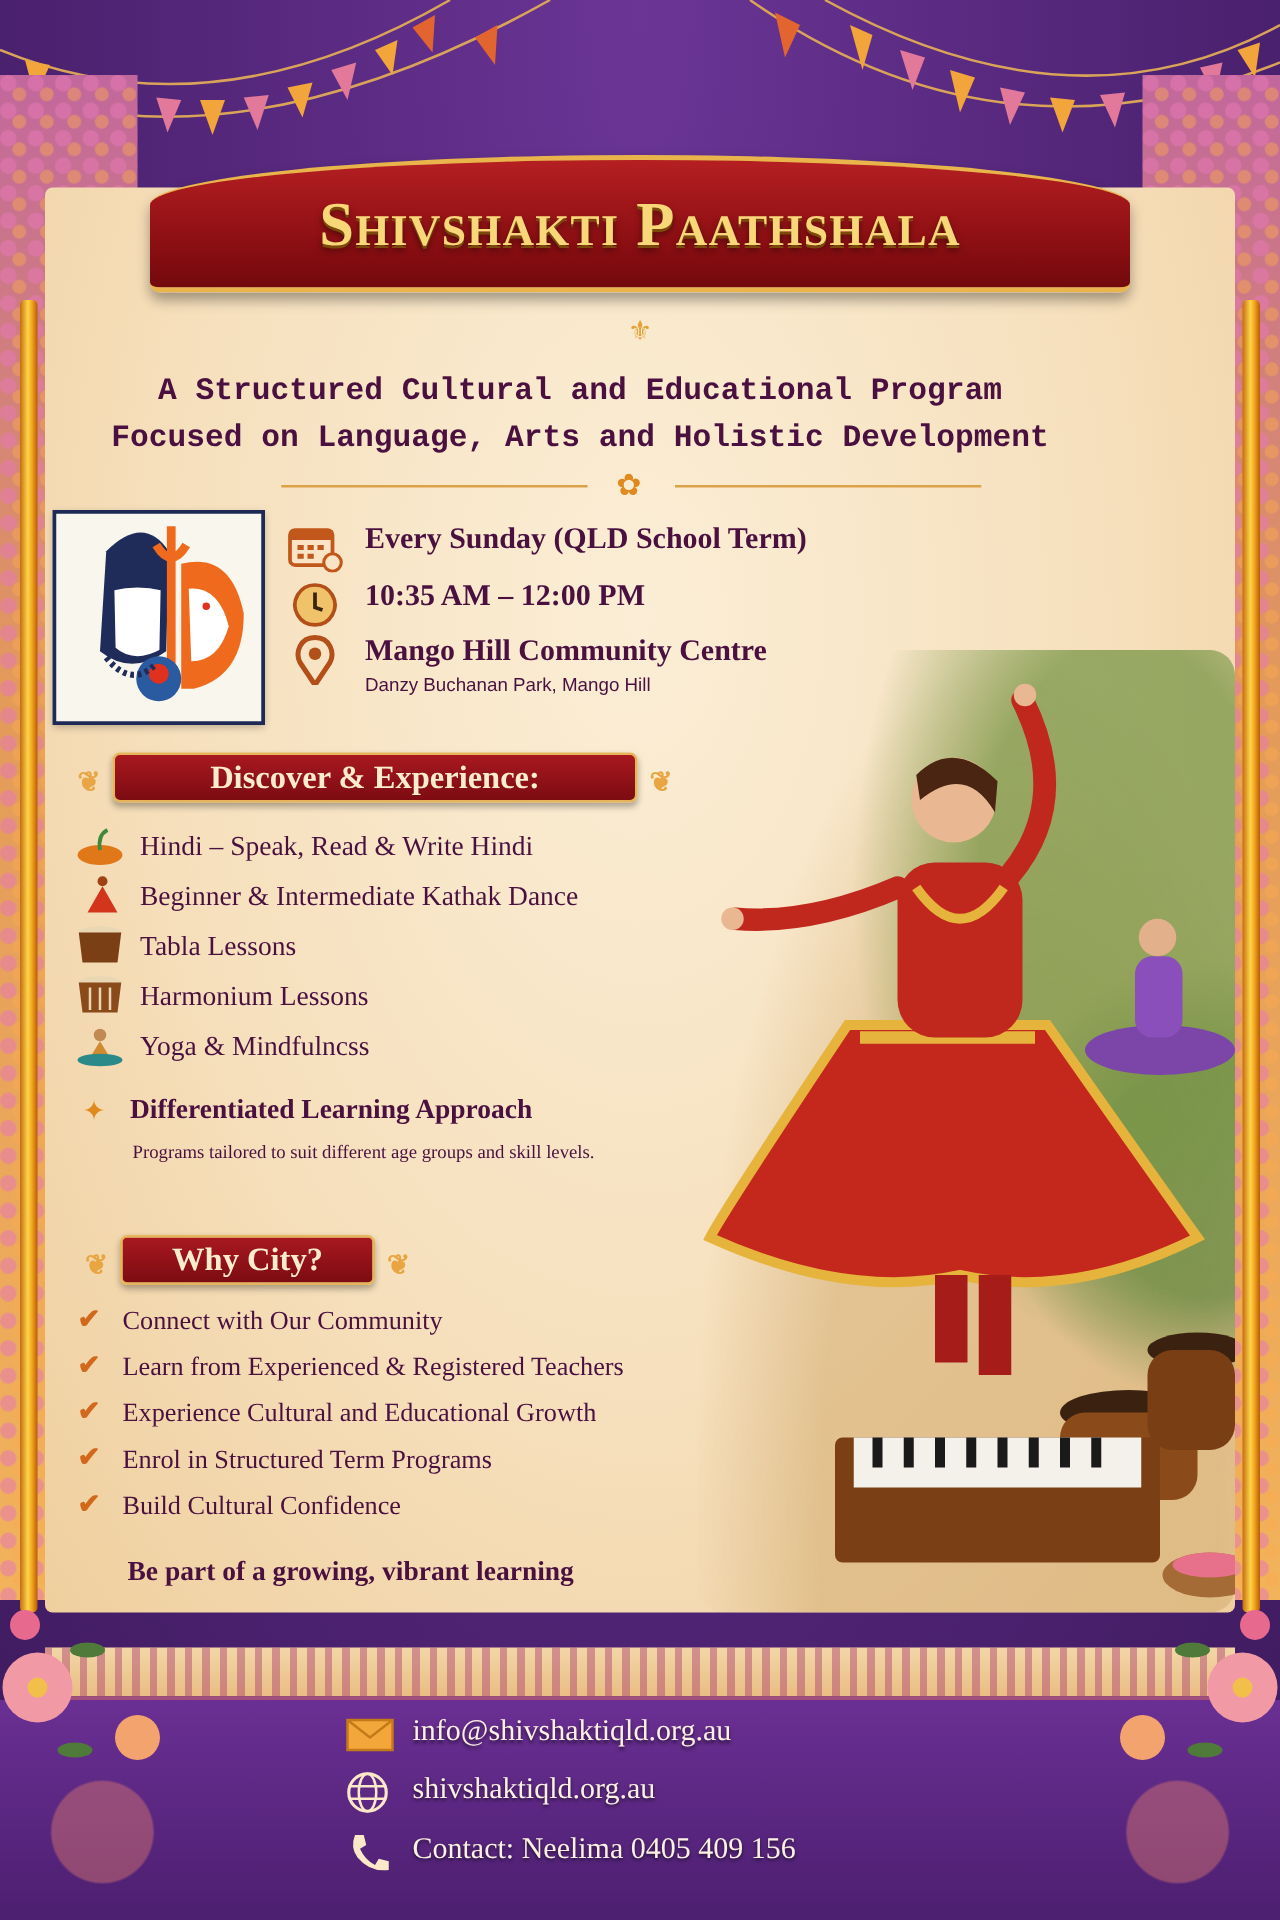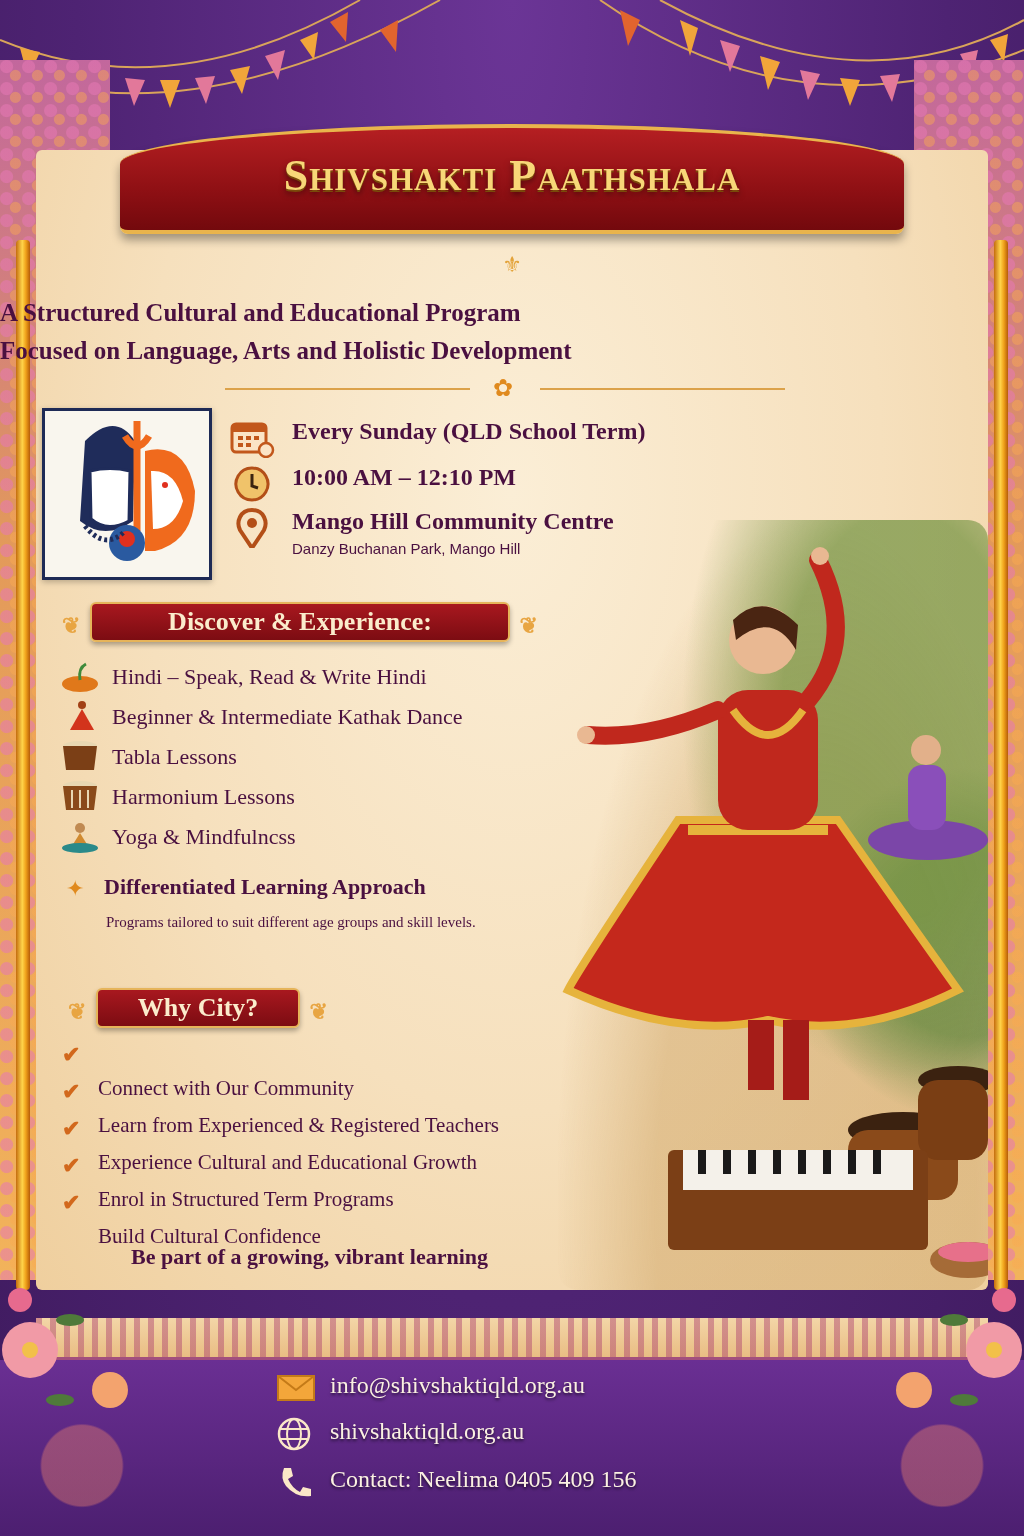--- a/index.html
+++ b/index.html
@@ -53,21 +53,21 @@
     background: linear-gradient(180deg, #b51f22 0%, #8f1014 60%, #73090d 100%);
     border-top: 4px solid #e9b44c; border-bottom: 4px solid #e9b44c;
     border-radius: 50% 50% 8px 8px / 40px 40px 8px 8px;
     box-shadow: 0 6px 10px rgba(0,0,0,0.35);
     text-align: center;
   }
   .ribbon h1 {
     margin-top: 22px;
     font-family: "Liberation Serif", serif;
     font-weight: bold;
-    font-size: 44px;
+    font-size: 50px;
     letter-spacing: 1px;
     color: #f8d778;
     text-shadow: 0 2px 0 #7a4a0a, 0 4px 6px rgba(0,0,0,0.5);
     font-variant: small-caps;
   }
   .subtitle-plaque {
     position: absolute; left: 200px; top: 200px; width: 624px; height: 56px;
     background: linear-gradient(180deg, #6a2b8c, #4d1a6c);
     border: 3px solid #e3b461;
     border-radius: 10px;
@@ -78,22 +78,22 @@
     display: inline-block; margin-top: 12px;
     font-family: "Liberation Serif", serif;
     font-size: 24px; color: #fbf1e2; letter-spacing: 0.5px;
   }
   .plaque-ornament {
     position: absolute; left: 497px; top: 252px; width: 30px; height: 28px;
     color: #e3a33a; font-size: 22px; text-align: center;
   }
   .tagline {
     position: absolute; left: 0; width: 928px; top: 294px;
-    text-align: left; color: #4a1040;
-    font-family: Liberation Serif, serif; font-weight: bold;
+    text-align: center; color: #4a1040;
+    font-family: Liberation Mono, monospace; font-weight: bold;
     font-size: 25px; line-height: 38px;
   }
   .divider {
     position: absolute; left: 225px; top: 382px; width: 560px; height: 14px;
   }
   .divider .line { position: absolute; top: 6px; height: 2px; width: 245px; background: #dca24a; }
   .divider .line.l { left: 0; } .divider .line.r { right: 0; }
   .divider .flower { position: absolute; left: 268px; top: -8px; font-size: 24px; color: #e08a1e; }
 
   
@@ -128,23 +128,23 @@
   .list-item .txt { position: absolute; left: 52px; top: 0; }
 
   .diff { position: absolute; left: 66px; top: 874px; color: #4a1040; font-family: "Liberation Serif", serif; }
   .diff .star { position: absolute; left: 0; top: 2px; color: #e08a1e; font-size: 22px; }
   .diff .h { position: absolute; left: 38px; top: 0; font-weight: bold; font-size: 22px; white-space: nowrap; }
   .diff .p { position: absolute; left: 40px; top: 32px; font-size: 15px; line-height: 32px; width: 420px; }
 
   .check-list { position: absolute; left: 62px; top: 1044px; }
   .check-item { position: absolute; left: 0; white-space: nowrap; color: #4a1040; font-family: "Liberation Serif", serif; font-size: 21px; }
   .check-item .ck { position: absolute; left: 0; top: -2px; color: #d2681c; font-size: 22px; font-weight: bold; }
-  .check-item .txt { position: absolute; left: 36px; margin-top: 32px; }
-
-  .closing { position: absolute; left: 102px; top: 1240px; color: #4a1040; font-family: "Liberation Serif", serif; font-weight: bold; font-size: 22px; line-height: 34px; width: 520px; margin-left: 29px; }
+  .check-item .txt { position: absolute; left: 36px; }
+
+  .closing { position: absolute; left: 102px; top: 1240px; color: #4a1040; font-family: "Liberation Serif", serif; font-weight: bold; font-size: 22px; line-height: 34px; width: 520px; }
 
   
   .lace {
     position: absolute; left: 36px; right: 36px; top: 1318px; height: 42px;
     background:
       repeating-linear-gradient(90deg, rgba(170,60,110,0.45) 0 6px, transparent 6px 14px),
       linear-gradient(180deg, #f3d6a7, #e9bd83);
     border-bottom: 3px solid #a34f7d;
   }
   .footer-panel {
@@ -297,21 +297,21 @@
           </g>
         <circle cx="38" cy="32" r="7" fill="#fbe4c6" stroke="#c2571b" stroke-width="2.5"></circle>
       </svg>
       <span class="txt">Every Sunday (QLD School Term)</span>
     </div>
     <div class="info-row" style="top:46px">
       <svg class="ico" viewBox="0 0 48 40">
         <path d="M24,4 A16,16 0 1,1 23.9,4 Z" fill="#f0c36a" stroke="#b34f18" stroke-width="3"></path>
         <path d="M24,10 L24,22 L30,24" stroke="#3a2410" stroke-width="3" fill="none"></path>
       </svg>
-      <span class="txt">10:00 AM – 12:10 PM</span>
+      <span class="txt">10:35 AM – 12:00 PM</span>
     </div>
     <div class="info-row" style="top:90px">
       <svg class="ico" viewBox="0 0 48 40">
         <path d="M24,2 C12,2 8,14 12,22 L24,40 L36,22 C40,14 36,2 24,2 Z" fill="none" stroke="#b34f18" stroke-width="4"></path>
         <circle cx="24" cy="15" r="5" fill="#b34f18"></circle>
       </svg>
       <span class="txt">Mango Hill Community Centre</span>
     </div>
     <div class="info-sub">Danzy Buchanan Park, Mango Hill</div>
   </div>

